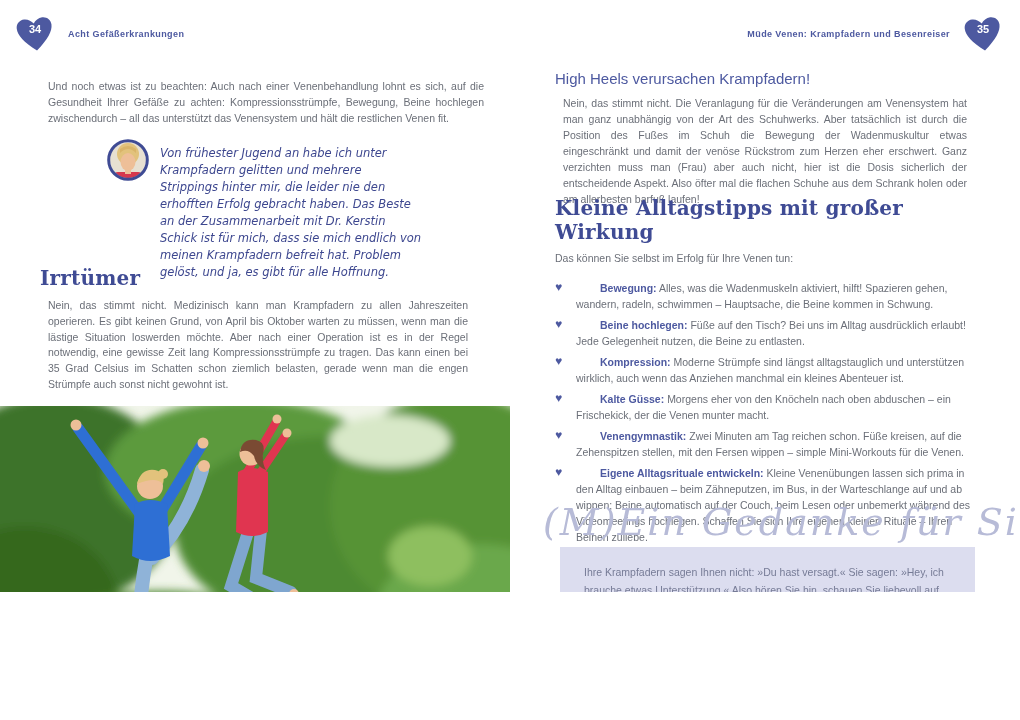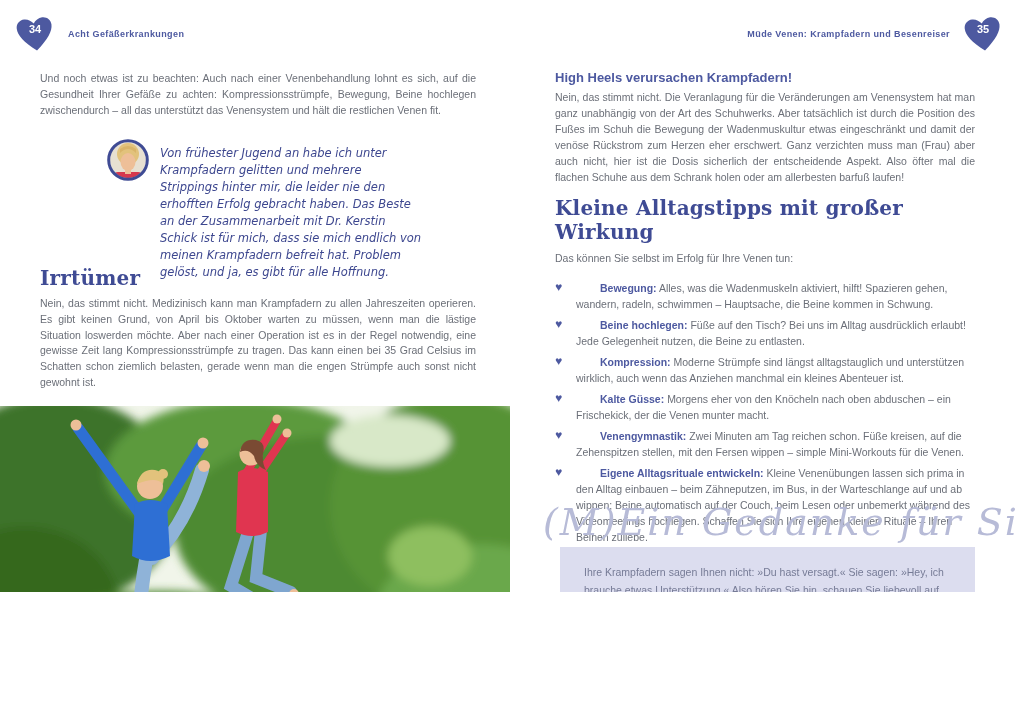--- a/index.html
+++ b/index.html
@@ -12,23 +12,23 @@
   .hdr-left{left:14px;}
   .hdr-right{right:16px; flex-direction:row-reverse;}
   .hdr-title{font-size:9px; font-weight:bold; color:#4d59a0; letter-spacing:.4px;}
   .heart-badge{position:relative; width:42px; height:40px; display:inline-block;}
   .heart-badge svg{position:absolute; inset:0; transform:rotate(-7deg);}
   .heart-num{
     position:absolute; left:0; top:9px; width:100%; text-align:center;
     color:#ffffff; font-size:11px; font-weight:bold;
   }
   
-  .body{font-size:10.5px; line-height:16px; color:#6b6f78; margin:0;}
+  .body{font-size:10.5px; line-height:16px; color:#6b6f78; margin:8px;}
   .just{text-align:justify;}
-  .subhead{font-size:13px; font-weight:bold; color:#4d59a0; margin:0 0 4px 0;}
+  .subhead{font-size:15px; font-weight:normal; color:#4d59a0; margin:0 0 4px 0;}
   .display{
     font-family:"DejaVu Serif",serif; font-weight:bold; font-size:20px;
     color:#3f4b94; margin:0 0 6px 0; letter-spacing:.2px;
   }
   
   .intro{position:absolute; left:40px; top:70px; width:436px;}
   .quote{position:absolute; left:107px; top:137px;}
   .avatar{position:absolute; left:0; top:2px; width:42px; height:42px; display:block;}
   .quote-text{
     position:absolute; left:45px; top:0; width:262px; margin:8px;

